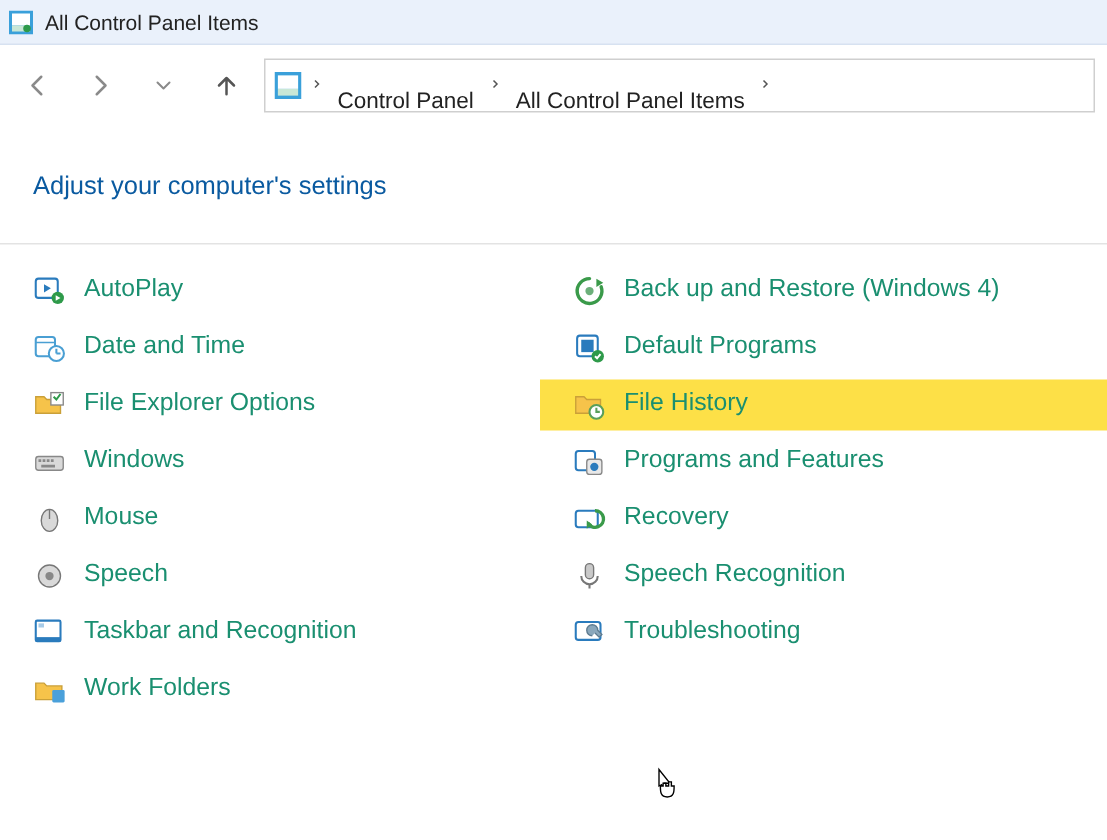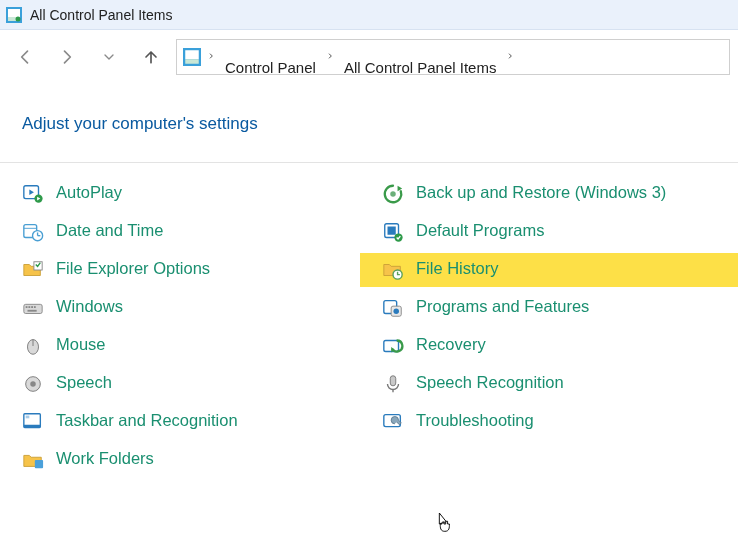--- a/index.html
+++ b/index.html
@@ -182,21 +182,21 @@
     <span class="label">AutoPlay</span>
   </div>
   <div class="item">
     <span class="iconbox">
       <svg viewBox="0 0 24 24" width="22" height="22">
             <path d="M12 3a9 9 0 1 0 8.5 6" stroke="#3a9a4a" stroke-width="2.5" fill="none" stroke-linecap="round"></path>
             <polygon points="17,3 22,6 17,9" fill="#3a9a4a"></polygon>
             <circle cx="12" cy="12" r="3" fill="#6cb07a"></circle>
           </svg>
     </span>
-    <span class="label">Back up and Restore (Windows 3)</span>
+    <span class="label">Back up and Restore (Windows 4)</span>
   </div>
 
   <div class="item">
     <span class="iconbox">
       <svg viewBox="0 0 24 24" width="22" height="22">
             <rect x="2" y="4" width="14" height="14" rx="2" fill="#fff" stroke="#4a9fd3" stroke-width="1.5"></rect>
             <line x1="2" y1="8" x2="16" y2="8" stroke="#4a9fd3"></line>
             <circle cx="17" cy="16" r="5.5" fill="#fff" stroke="#4a9fd3" stroke-width="1.5"></circle>
             <line x1="17" y1="16" x2="17" y2="12.5" stroke="#4a9fd3" stroke-width="1.5"></line>
             <line x1="17" y1="16" x2="20" y2="16" stroke="#4a9fd3" stroke-width="1.5"></line>

